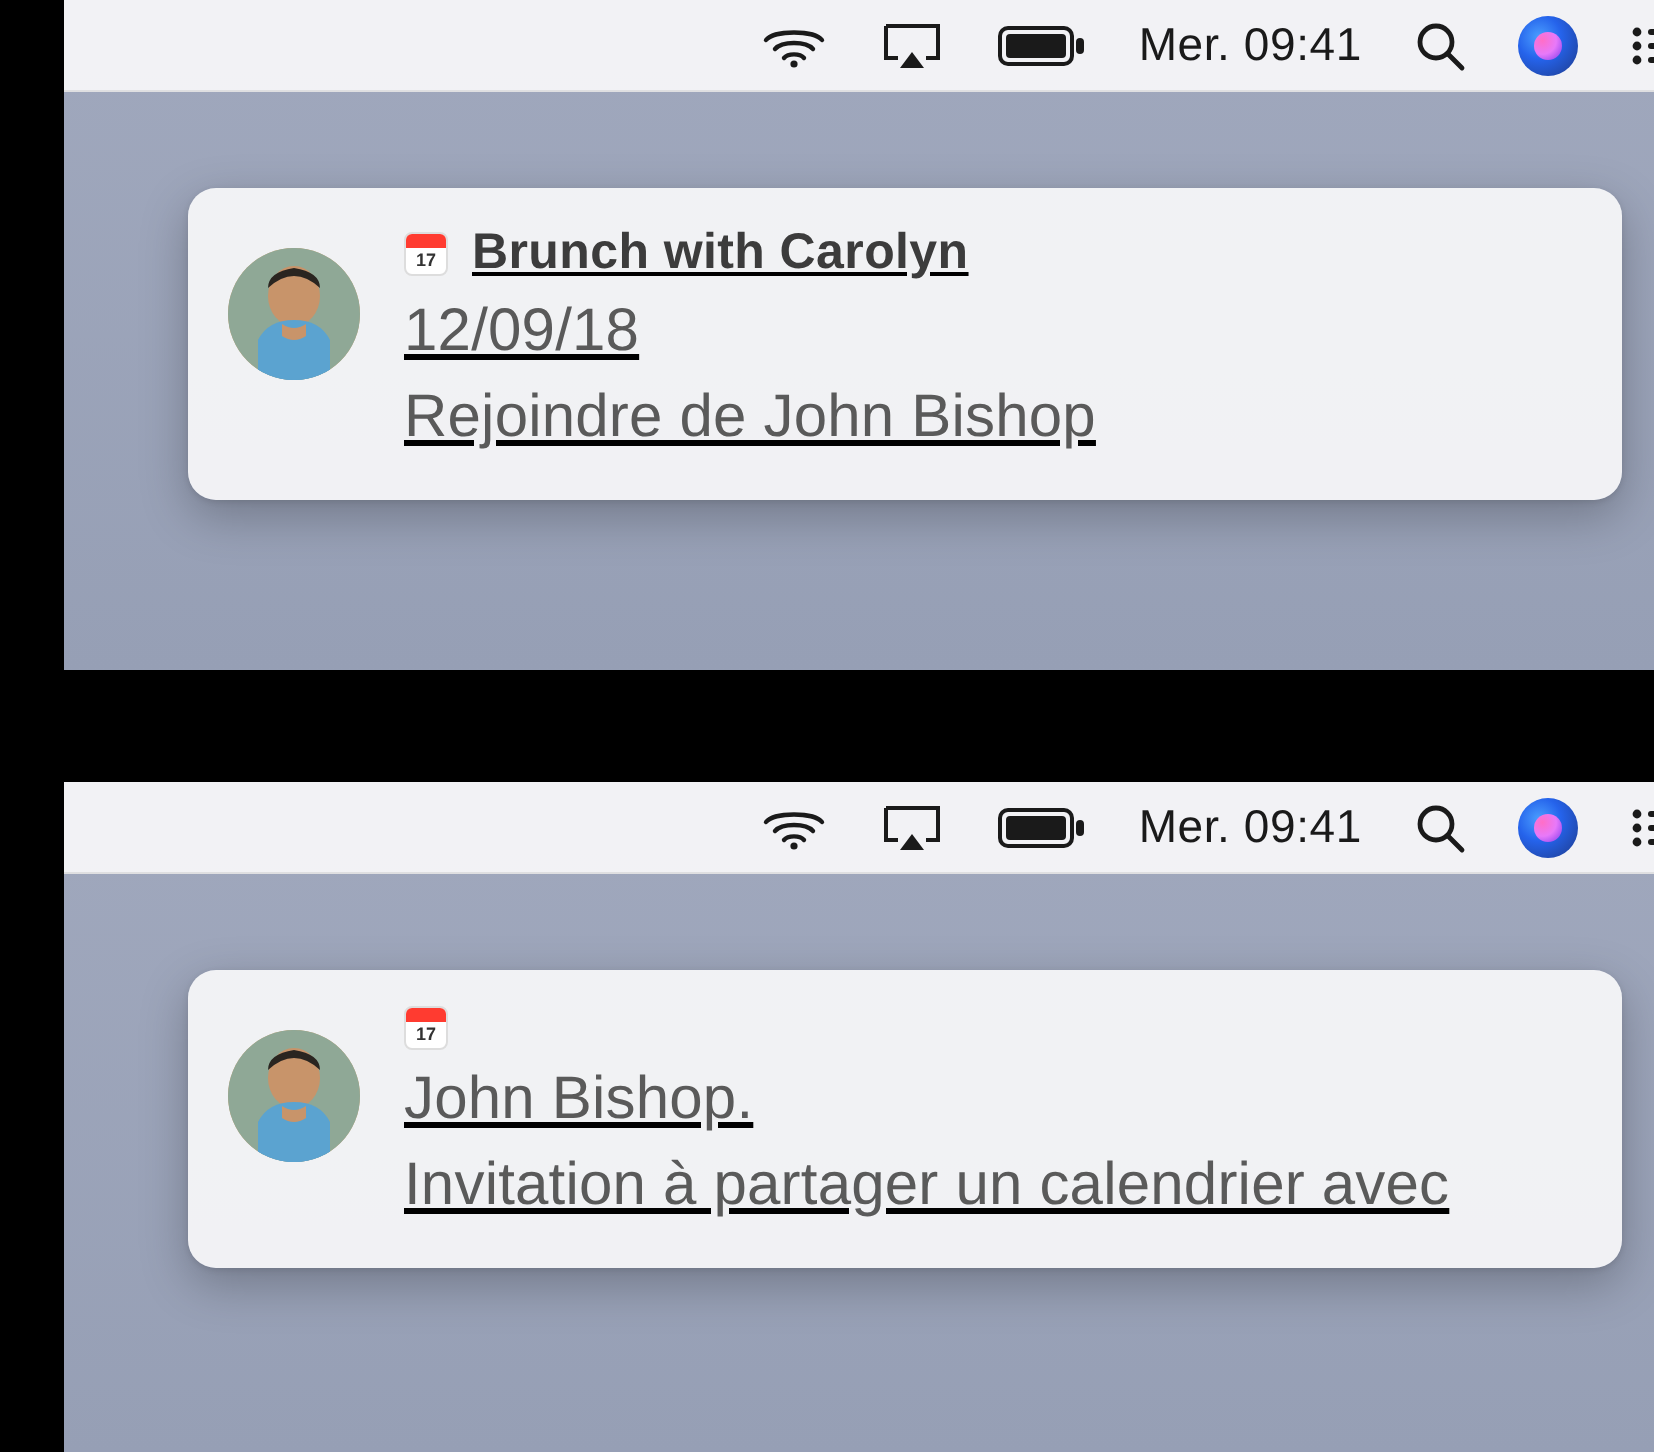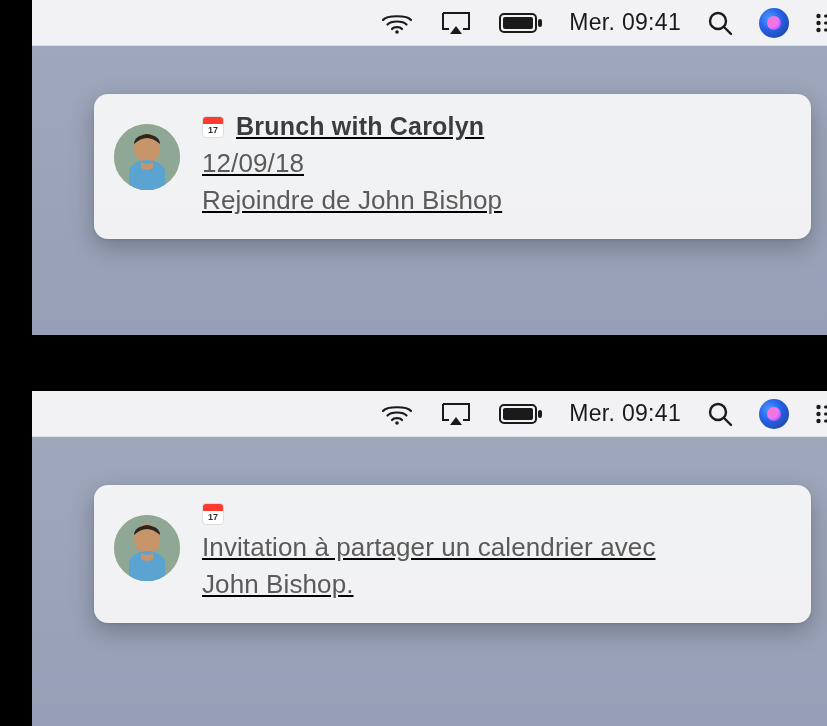--- a/index.html
+++ b/index.html
@@ -161,21 +161,21 @@
     }
     
     .notification-title {
       font-size: 25px;
       font-weight: 600;
       color: #3c3c3c;
       letter-spacing: 0.2px;
     }
     
     .notification-line {
-      font-size: 26px;
+      font-size: 30px;
       font-weight: 400;
       color: #5a5a5a;
       line-height: 1.42;
       letter-spacing: 0.1px;
     }
   </style>
 </head>
 <body>
 
 <div class="screenshot screenshot-top">
@@ -299,18 +299,18 @@
           <path d="M20 20 Q33 8 46 20 Q46 12 33 10 Q20 12 20 20" fill="#2a2520"></path>
           <rect x="15" y="42" width="36" height="30" rx="6" fill="#5ba3d0"></rect>
           <path d="M15 46 Q20 36 33 36 Q46 36 51 46 L51 66 L15 66 Z" fill="#5ba3d0"></path>
           <path d="M27 38 Q33 42 39 38 L39 44 Q33 48 27 44 Z" fill="#c8946a"></path>
         </svg>
       </div>
       <div class="notification-content">
         <div class="notification-title-row">
           <span class="cal-icon"></span>
         </div>
+        <div class="notification-line">John Bishop.</div>
         <div class="notification-line">Invitation à partager un calendrier avec</div>
-        <div class="notification-line">John Bishop.</div>
       </div>
     </div>
   </div>
 </div>
 
 </body></html>

